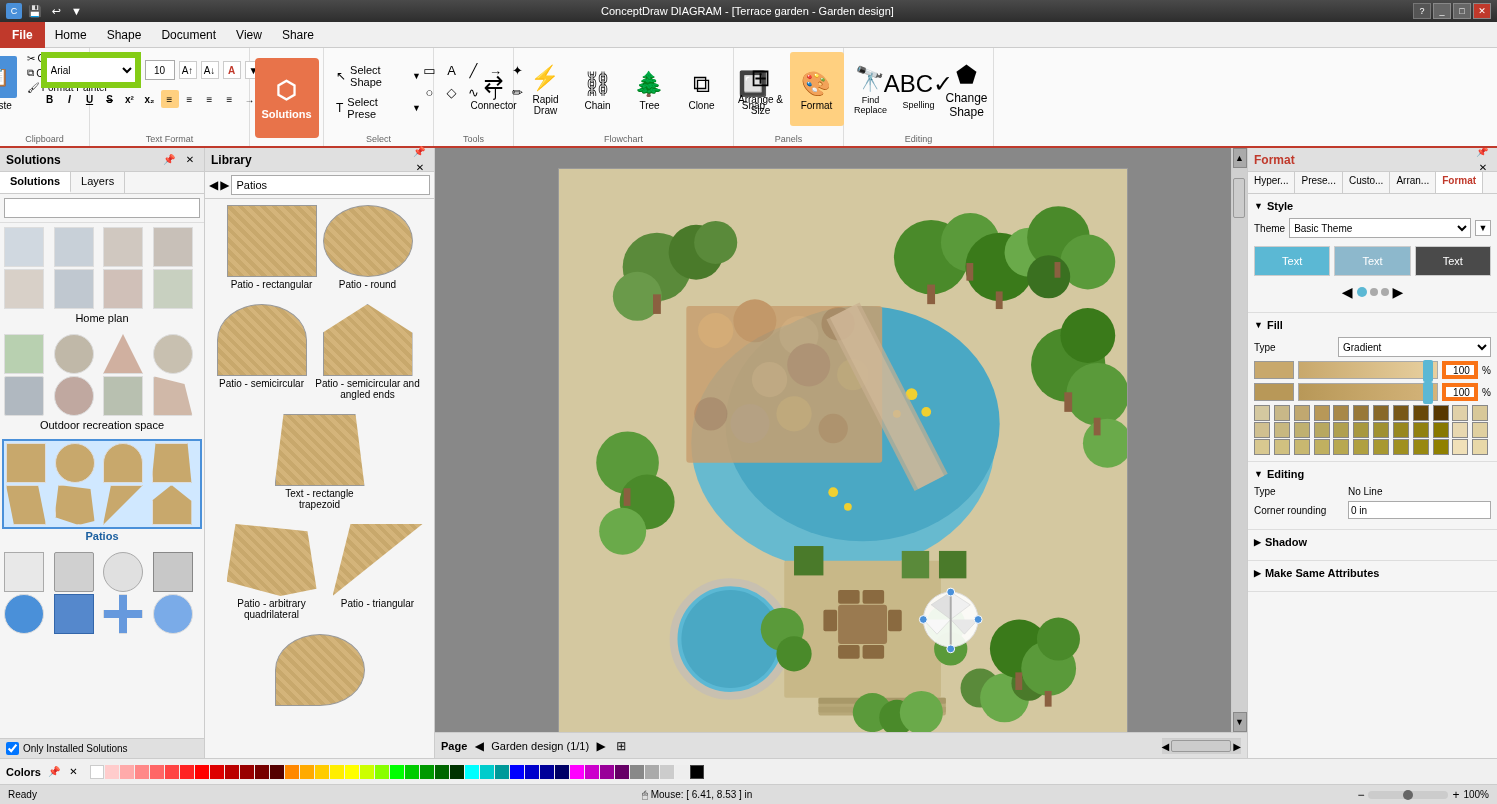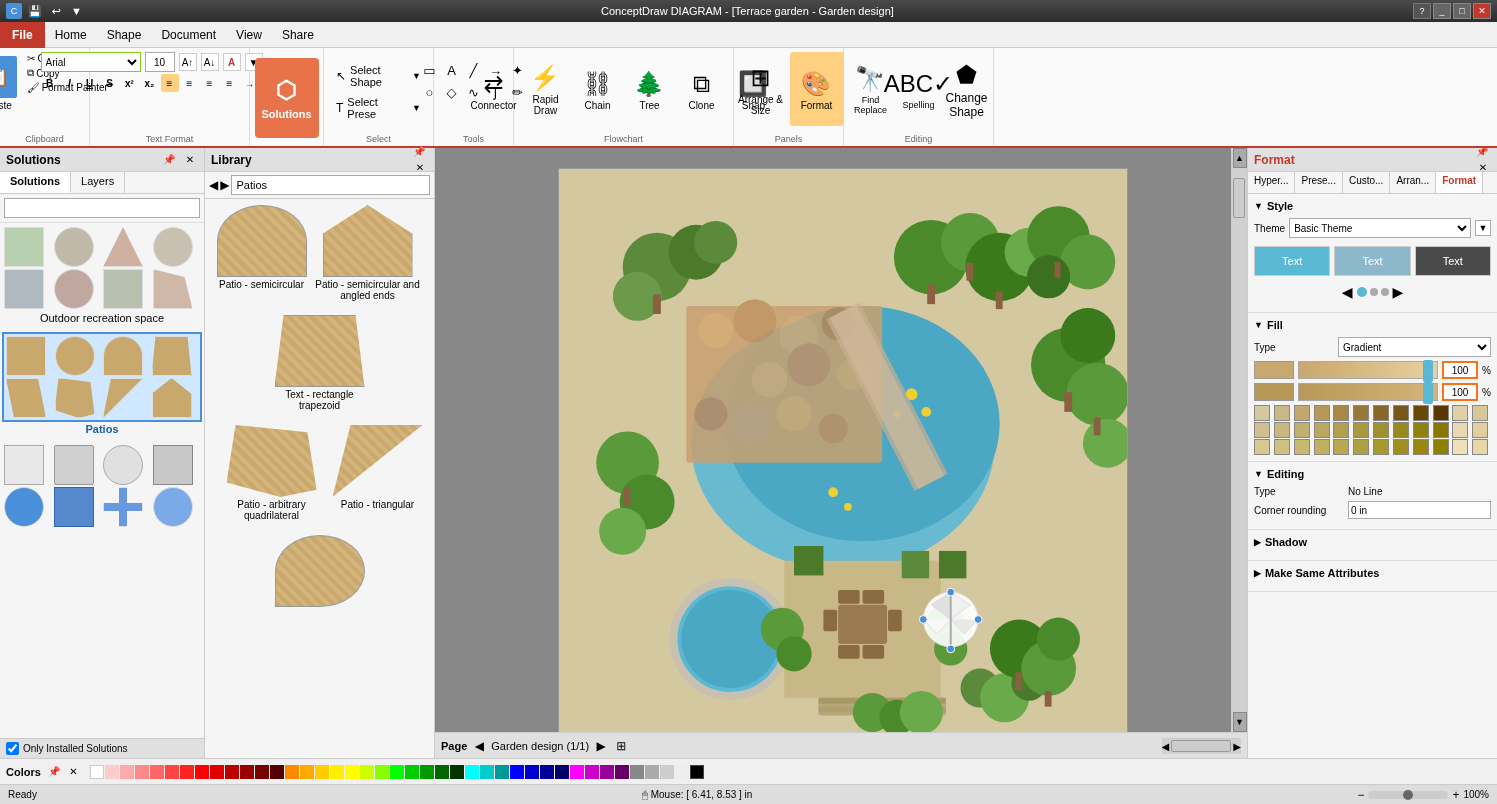--- a/index.html
+++ b/index.html
@@ -126,23 +126,23 @@
       gap: 2px;
       padding-bottom: 14px;
     }
     .font-row {
       display: flex;
       align-items: center;
       gap: 4px;
     }
     .font-select {
       width: 100px;
-      height: 20px;
+      height: 36px;
       font-size: 10px;
-      border: 1px solid #84cc16;
+      border: 6px solid #84cc16;
       background: white;
     }
     .size-input {
       width: 30px;
       height: 20px;
       font-size: 10px;
       border: 1px solid #aaa;
       text-align: center;
     }
     .small-icon-btn {
@@ -556,23 +556,24 @@
       top: -2px;
       width: 10px;
       height: 22px;
       background: #5bb8d4;
       border-radius: 2px;
       cursor: pointer;
     }
     .pct-input {
       width: 36px;
       height: 18px;
-      border: 2px solid #f97316;
+      border: 4px solid #f97316;
       font-size: 10px;
-      text-align: center;
+      text-align: left;
+      padding-left: 7px;
     }
 
     
     .color-palette {
       display: grid;
       grid-template-columns: repeat(12, 1fr);
       gap: 1px;
       margin-top: 4px;
     }
     .cp-cell {
@@ -967,20 +968,33 @@
     </div>
     <div id="solutions-tabs">
       <div class="sol-tab active">Solutions</div>
       <div class="sol-tab">Layers</div>
     </div>
     <div id="solutions-search">
       <input type="text" placeholder="" style="">
     </div>
     <div id="solutions-items">
 
+      <div class="sol-item">
+        <div class="sol-item-grid">
+          <div class="cell" style="background:#d0d8e0;"></div>
+          <div class="cell" style="background:#c8d0d8;"></div>
+          <div class="cell" style="background:#d0c8c0;"></div>
+          <div class="cell" style="background:#c8c0b8;"></div>
+          <div class="cell" style="background:#d8d0c8;"></div>
+          <div class="cell" style="background:#c0c8d0;"></div>
+          <div class="cell" style="background:#d0c0b8;"></div>
+          <div class="cell" style="background:#c8d0c0;"></div>
+        </div>
+        <div class="sol-item-label">Home plan</div>
+      </div>
 
       <div class="sol-item">
         <div class="sol-item-grid">
           <div class="cell" style="background:#b8d0b0;"></div>
           <div class="cell" style="background:#c0b8a8;border-radius:50%;"></div>
           <div class="cell" style="background:#d0b0a0;clip-path:polygon(50% 0,100% 100%,0 100%);"></div>
           <div class="cell" style="background:#c8c0b0;border-radius:50%;"></div>
           <div class="cell" style="background:#b0b8c0;border-radius:2px;"></div>
           <div class="cell" style="background:#c0a8a0;border-radius:50%;"></div>
           <div class="cell" style="background:#b8c0b0;"></div>
@@ -1034,20 +1048,30 @@
       </div>
     </div>
     <div id="library-nav">
       <div class="nav-arrow">◀</div>
       <div class="nav-arrow">▶</div>
       <input class="nav-path" type="text" value="Patios" style="">
     </div>
     <div class="lib-scroll">
       <div id="library-content">
 
+        <div class="lib-row">
+          <div class="lib-item">
+            <div class="patio-rect"></div>
+            <div class="lib-item-label">Patio - rectangular</div>
+          </div>
+          <div class="lib-item">
+            <div class="patio-round"></div>
+            <div class="lib-item-label">Patio - round</div>
+          </div>
+        </div>
 
         <div class="lib-row">
           <div class="lib-item">
             <div class="patio-semi"></div>
             <div class="lib-item-label">Patio - semicircular</div>
           </div>
           <div class="lib-item">
             <div class="patio-semi-angled"></div>
             <div class="lib-item-label">Patio - semicircular and angled ends</div>
           </div>

